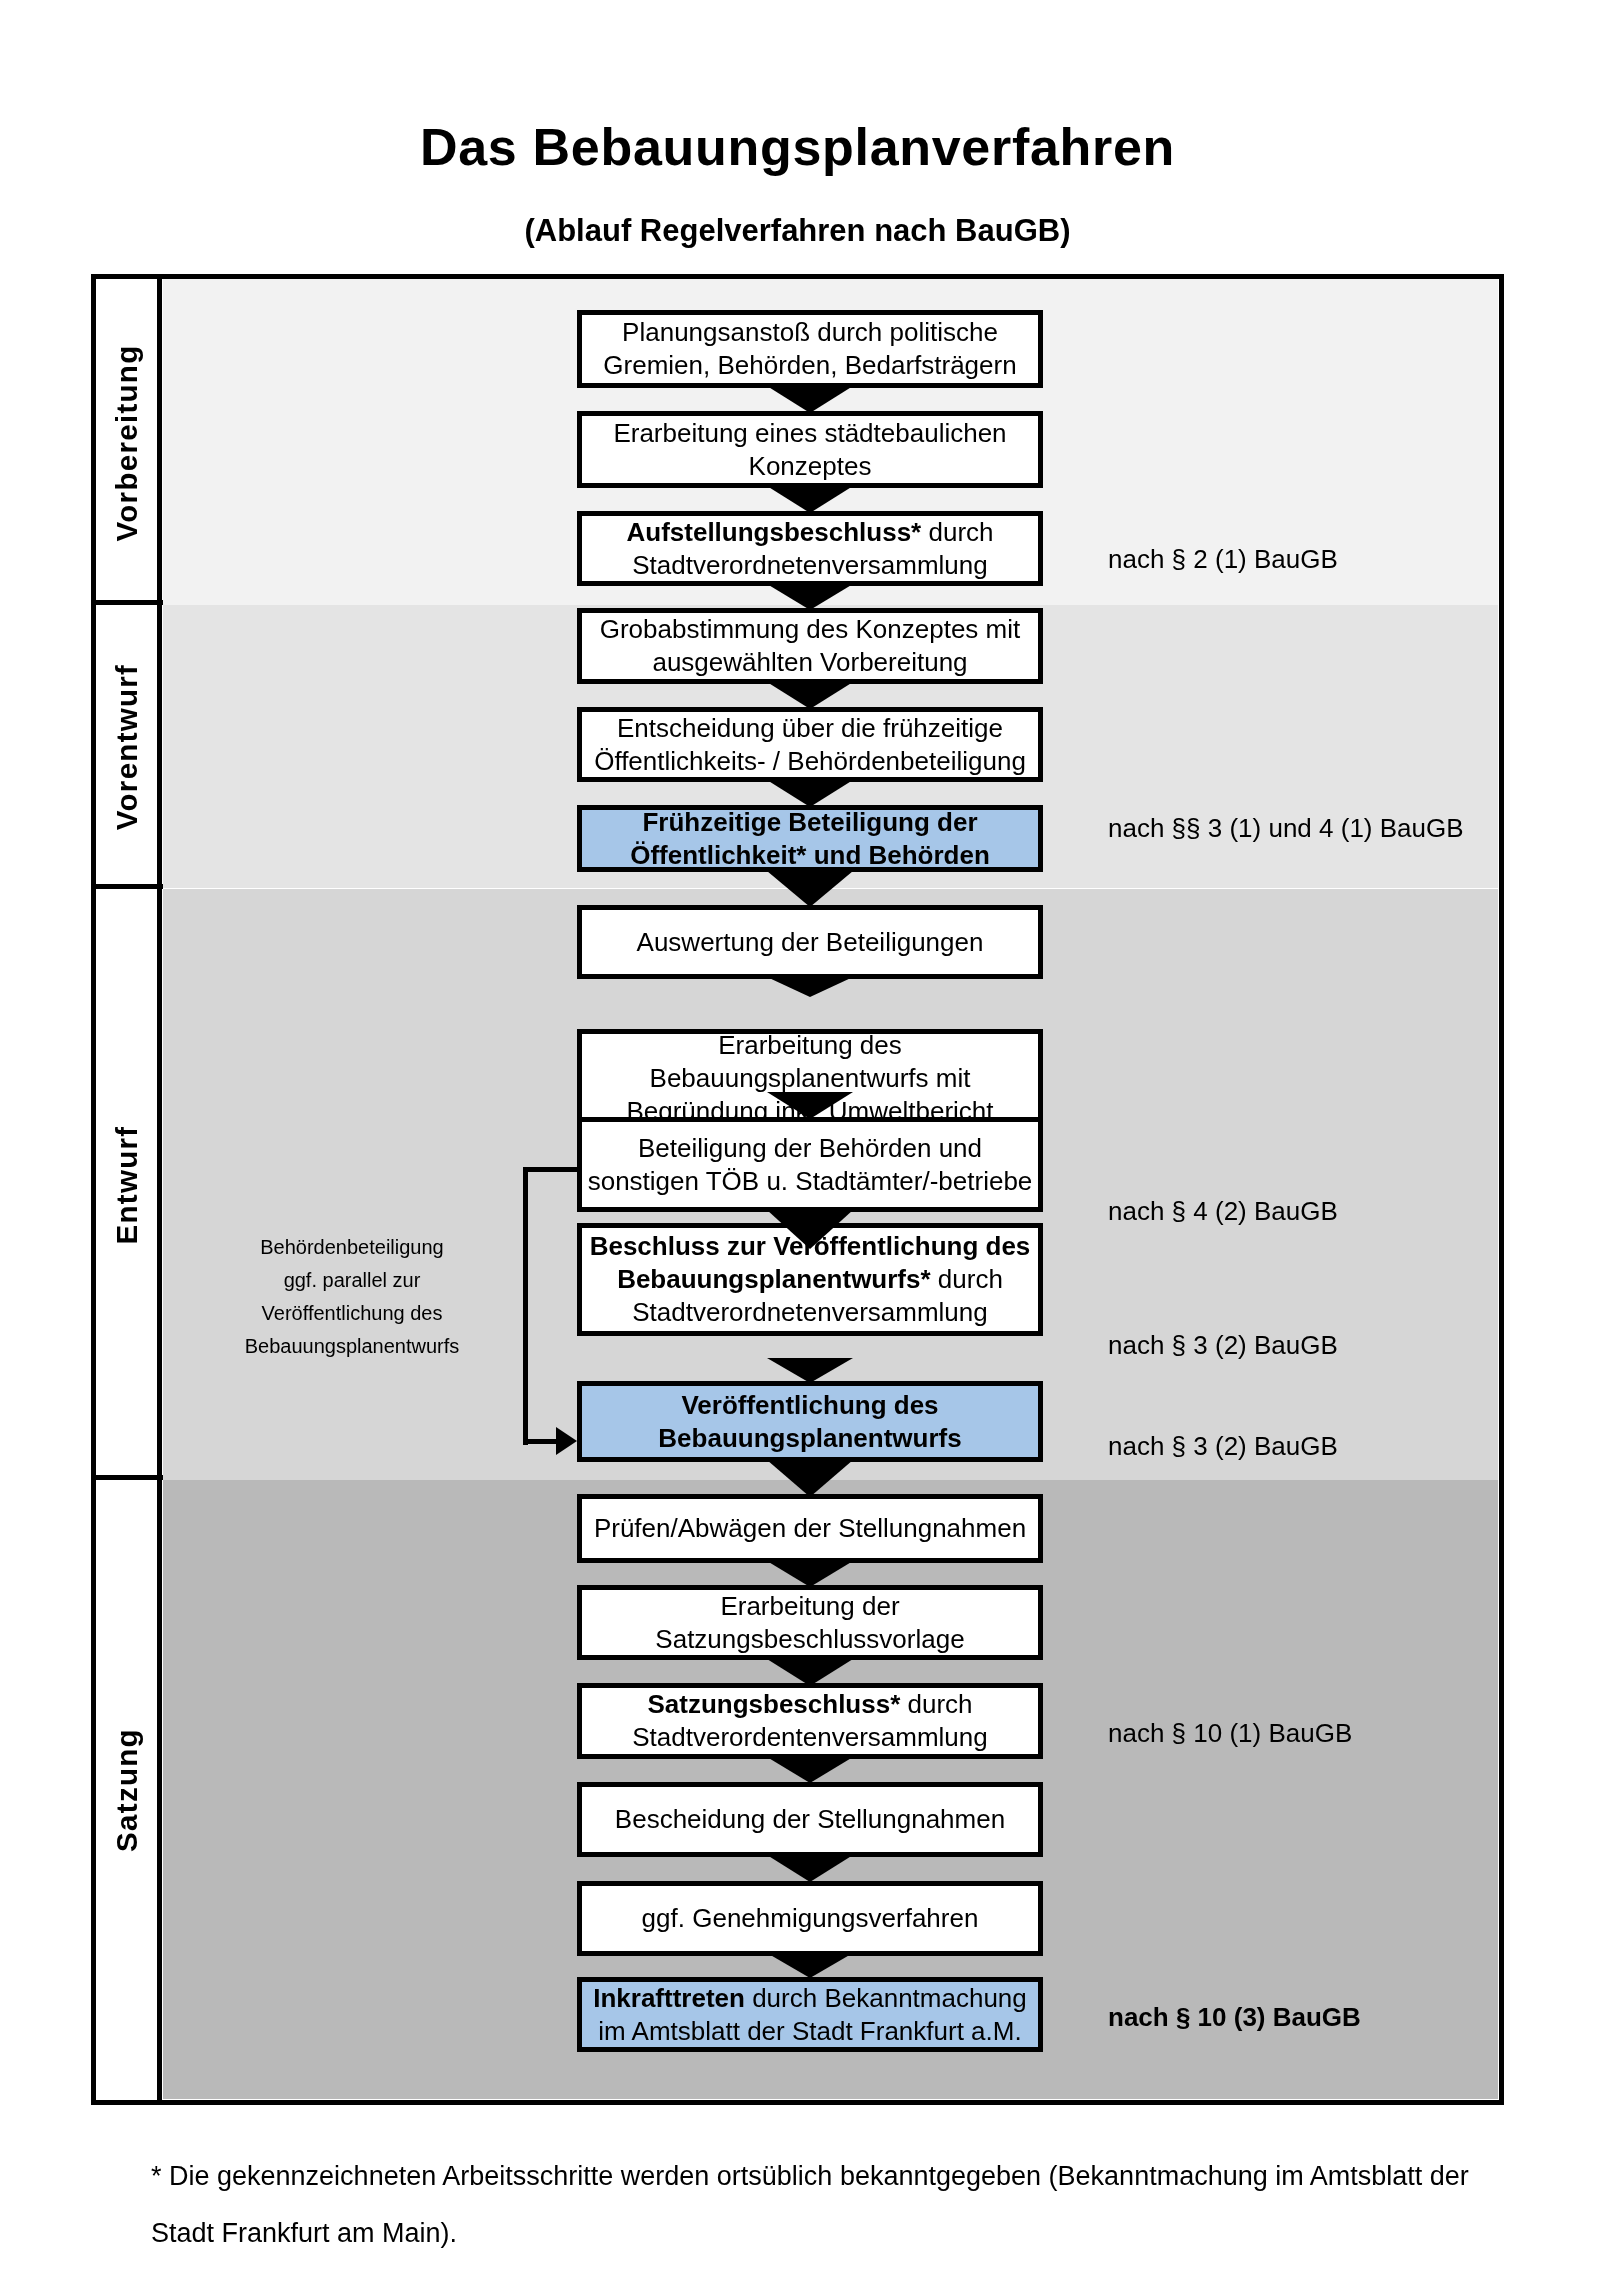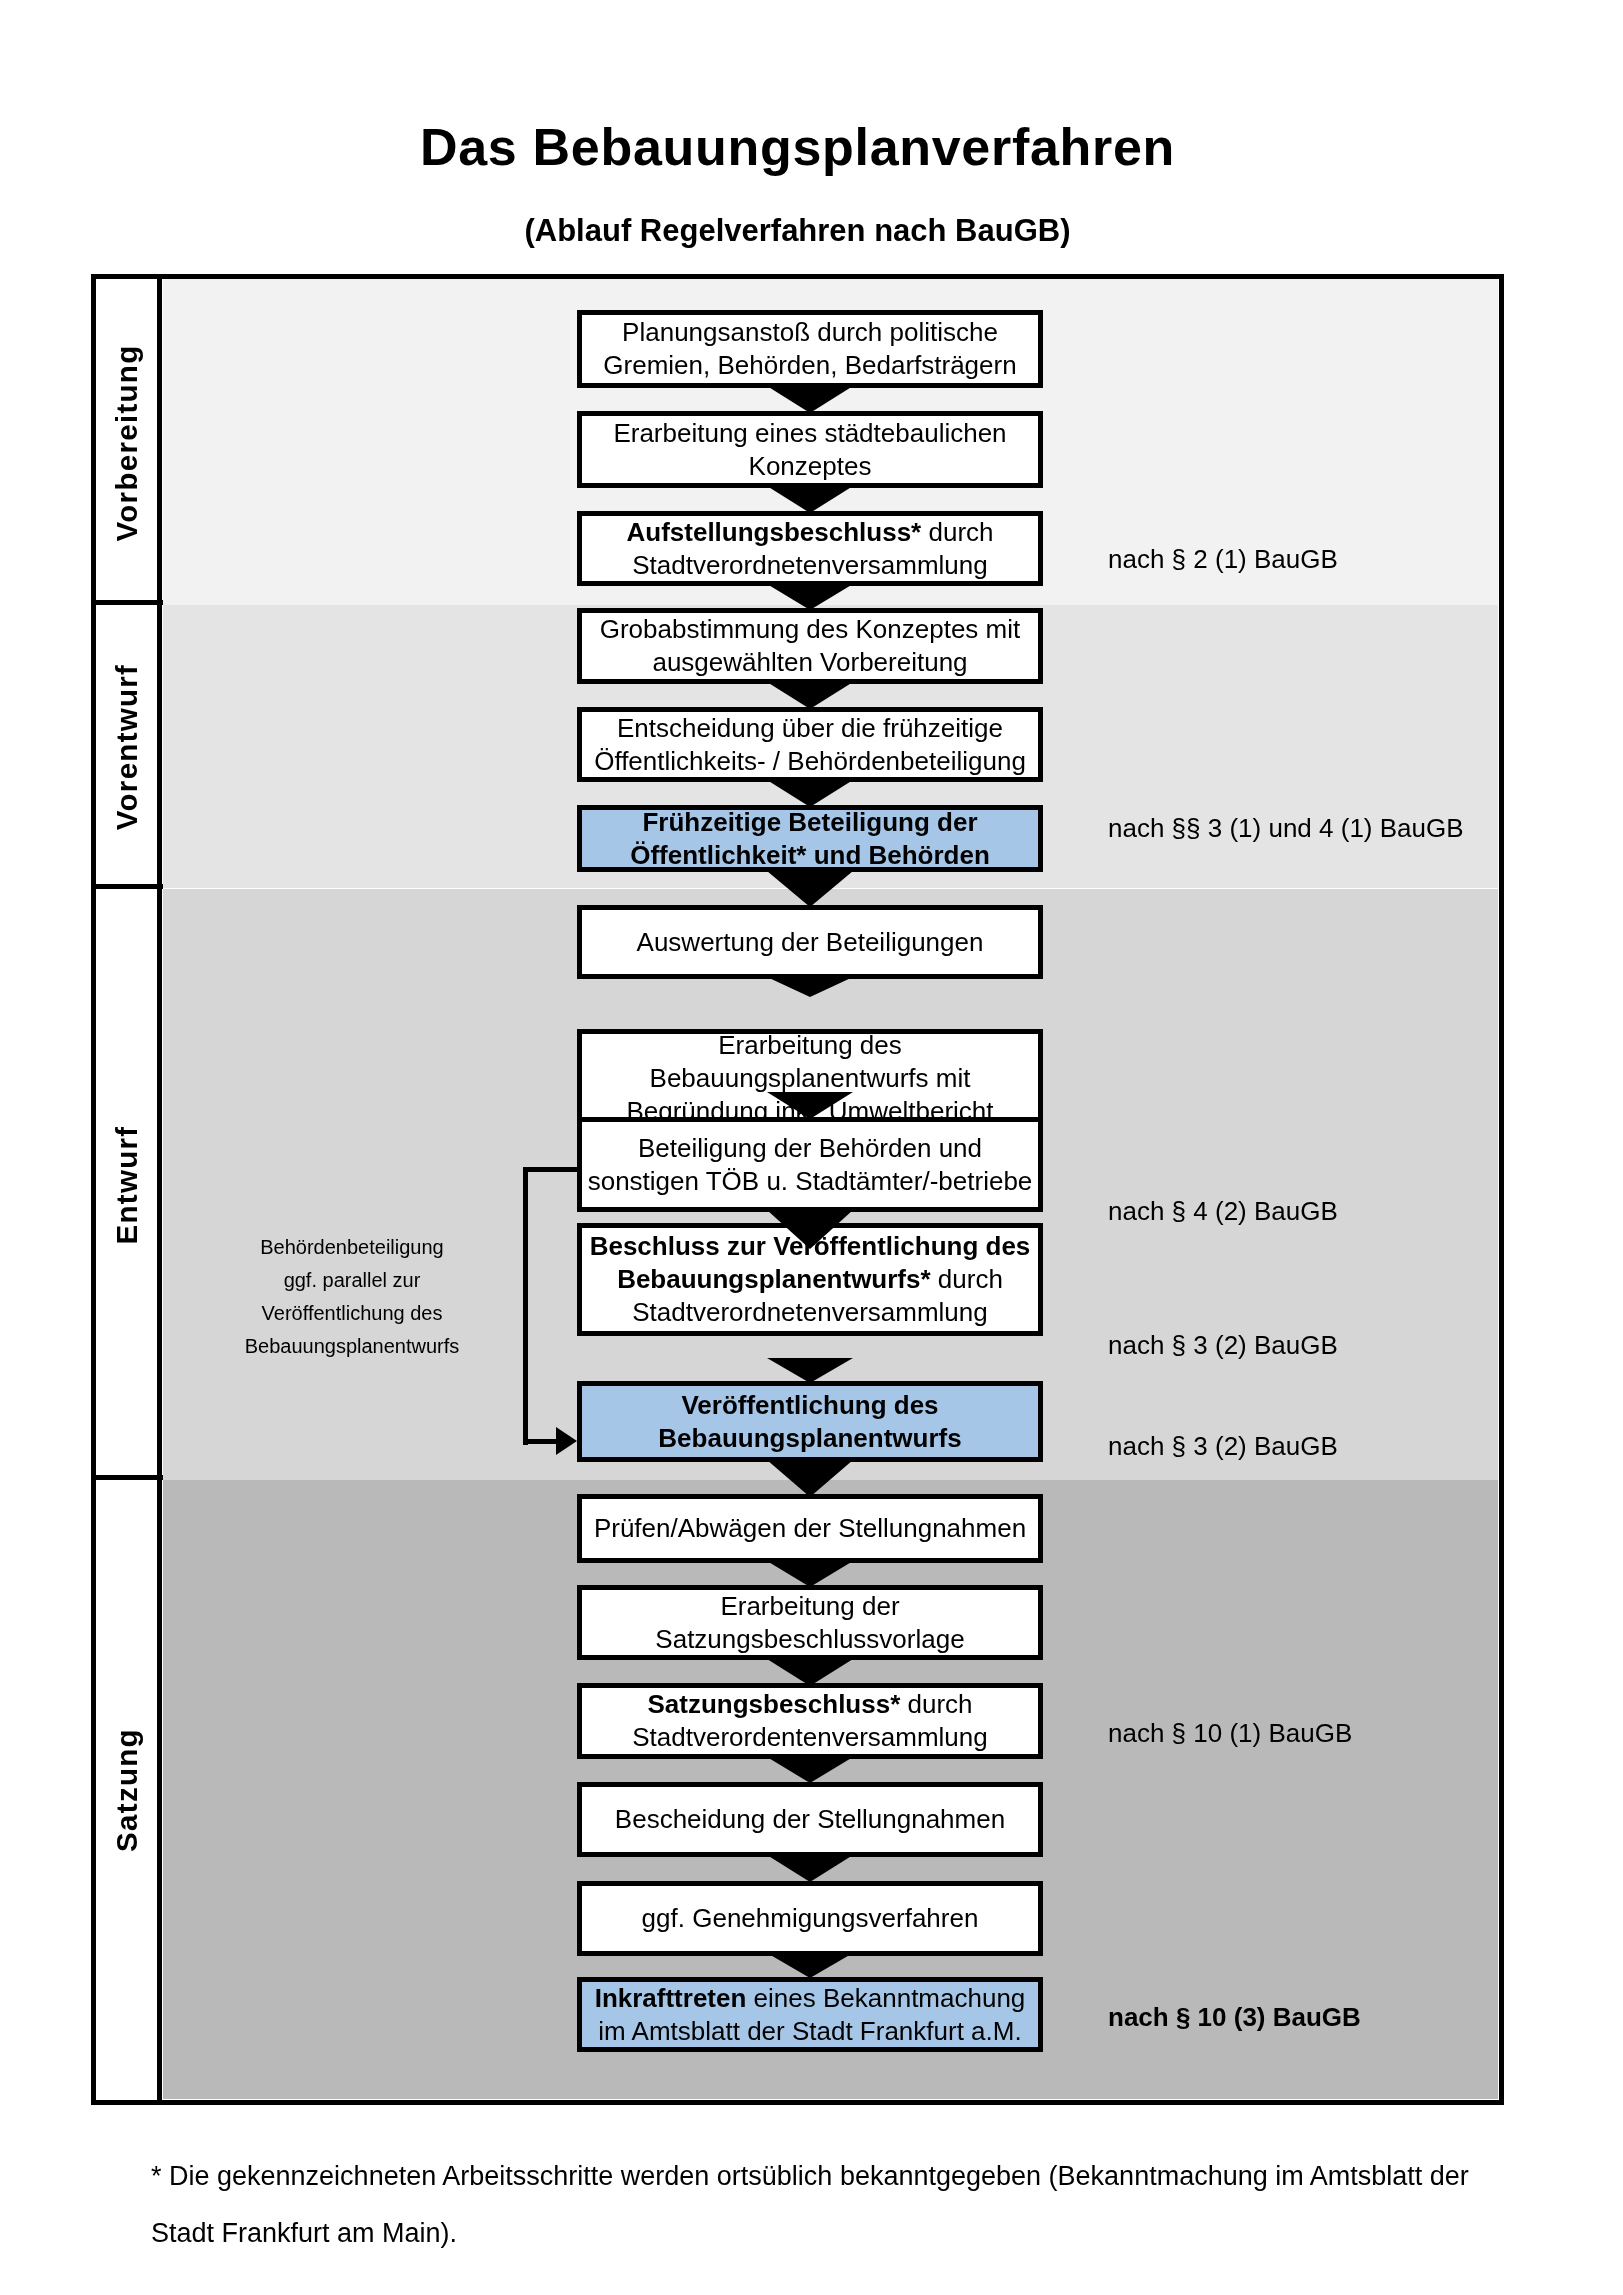--- a/index.html
+++ b/index.html
@@ -125,21 +125,21 @@
       <div><span class="b">Satzungsbeschluss*</span><span> durch</span></div>
       <div><span>Stadtverordentenversammlung</span></div>
     </div>
     <div class="step" style="top: 1782px; height: 75px;">
       <div><span>Bescheidung der Stellungnahmen</span></div>
     </div>
     <div class="step" style="top: 1881px; height: 75px;">
       <div><span>ggf. Genehmigungsverfahren</span></div>
     </div>
     <div class="step highlight" style="top: 1977px; height: 75px;">
-      <div><span class="b">Inkrafttreten</span><span> eines Bekanntmachung</span></div>
+      <div><span class="b">Inkrafttreten</span><span> durch Bekanntmachung</span></div>
       <div><span>im Amtsblatt der Stadt Frankfurt a.M.</span></div>
     </div>
     <div class="arrow" style="top: 386px; border-top: 27.5px solid rgb(0, 0, 0);"></div>
     <div class="arrow" style="top: 486px; border-top: 27px solid rgb(0, 0, 0);"></div>
     <div class="arrow" style="top: 584px; border-top: 26px solid rgb(0, 0, 0);"></div>
     <div class="arrow" style="top: 682px; border-top: 27px solid rgb(0, 0, 0);"></div>
     <div class="arrow" style="top: 780px; border-top: 27px solid rgb(0, 0, 0);"></div>
     <div class="arrow" style="top: 871px; border-top: 36px solid rgb(0, 0, 0);"></div>
     <div class="arrow" style="top: 977px; border-top: 20px solid rgb(0, 0, 0);"></div>
     <div class="arrow" style="top: 1092px; border-top: 27px solid rgb(0, 0, 0);"></div>

